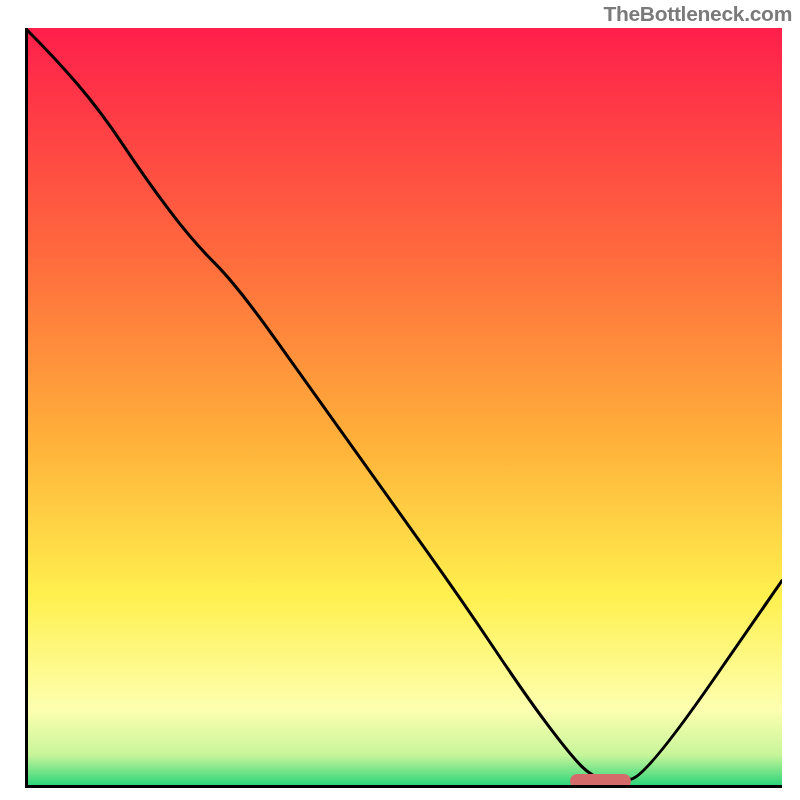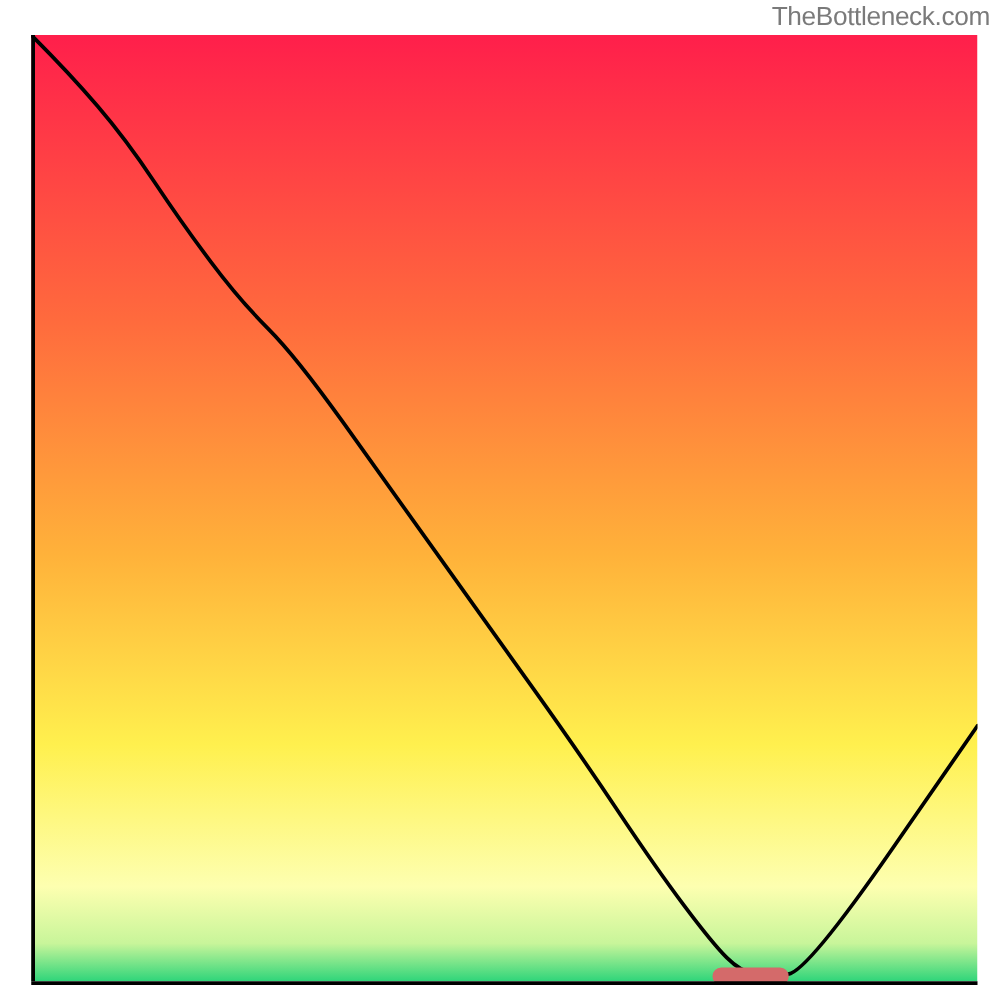--- a/index.html
+++ b/index.html
@@ -9,21 +9,21 @@
     height: 800px;
     background: #ffffff;
     position: relative;
     font-family: Arial, Helvetica, sans-serif;
   }
   .watermark {
     position: absolute;
     top: 2px;
     right: 8px;
     font-size: 21px;
-    font-weight: 400;
+    font-weight: 700;
     color: #7a7a7a;
     letter-spacing: -0.3px;
   }
   .plot-area {
     position: absolute;
     left: 25px;
     top: 28px;
     width: 757px;
     height: 757px;
   }

